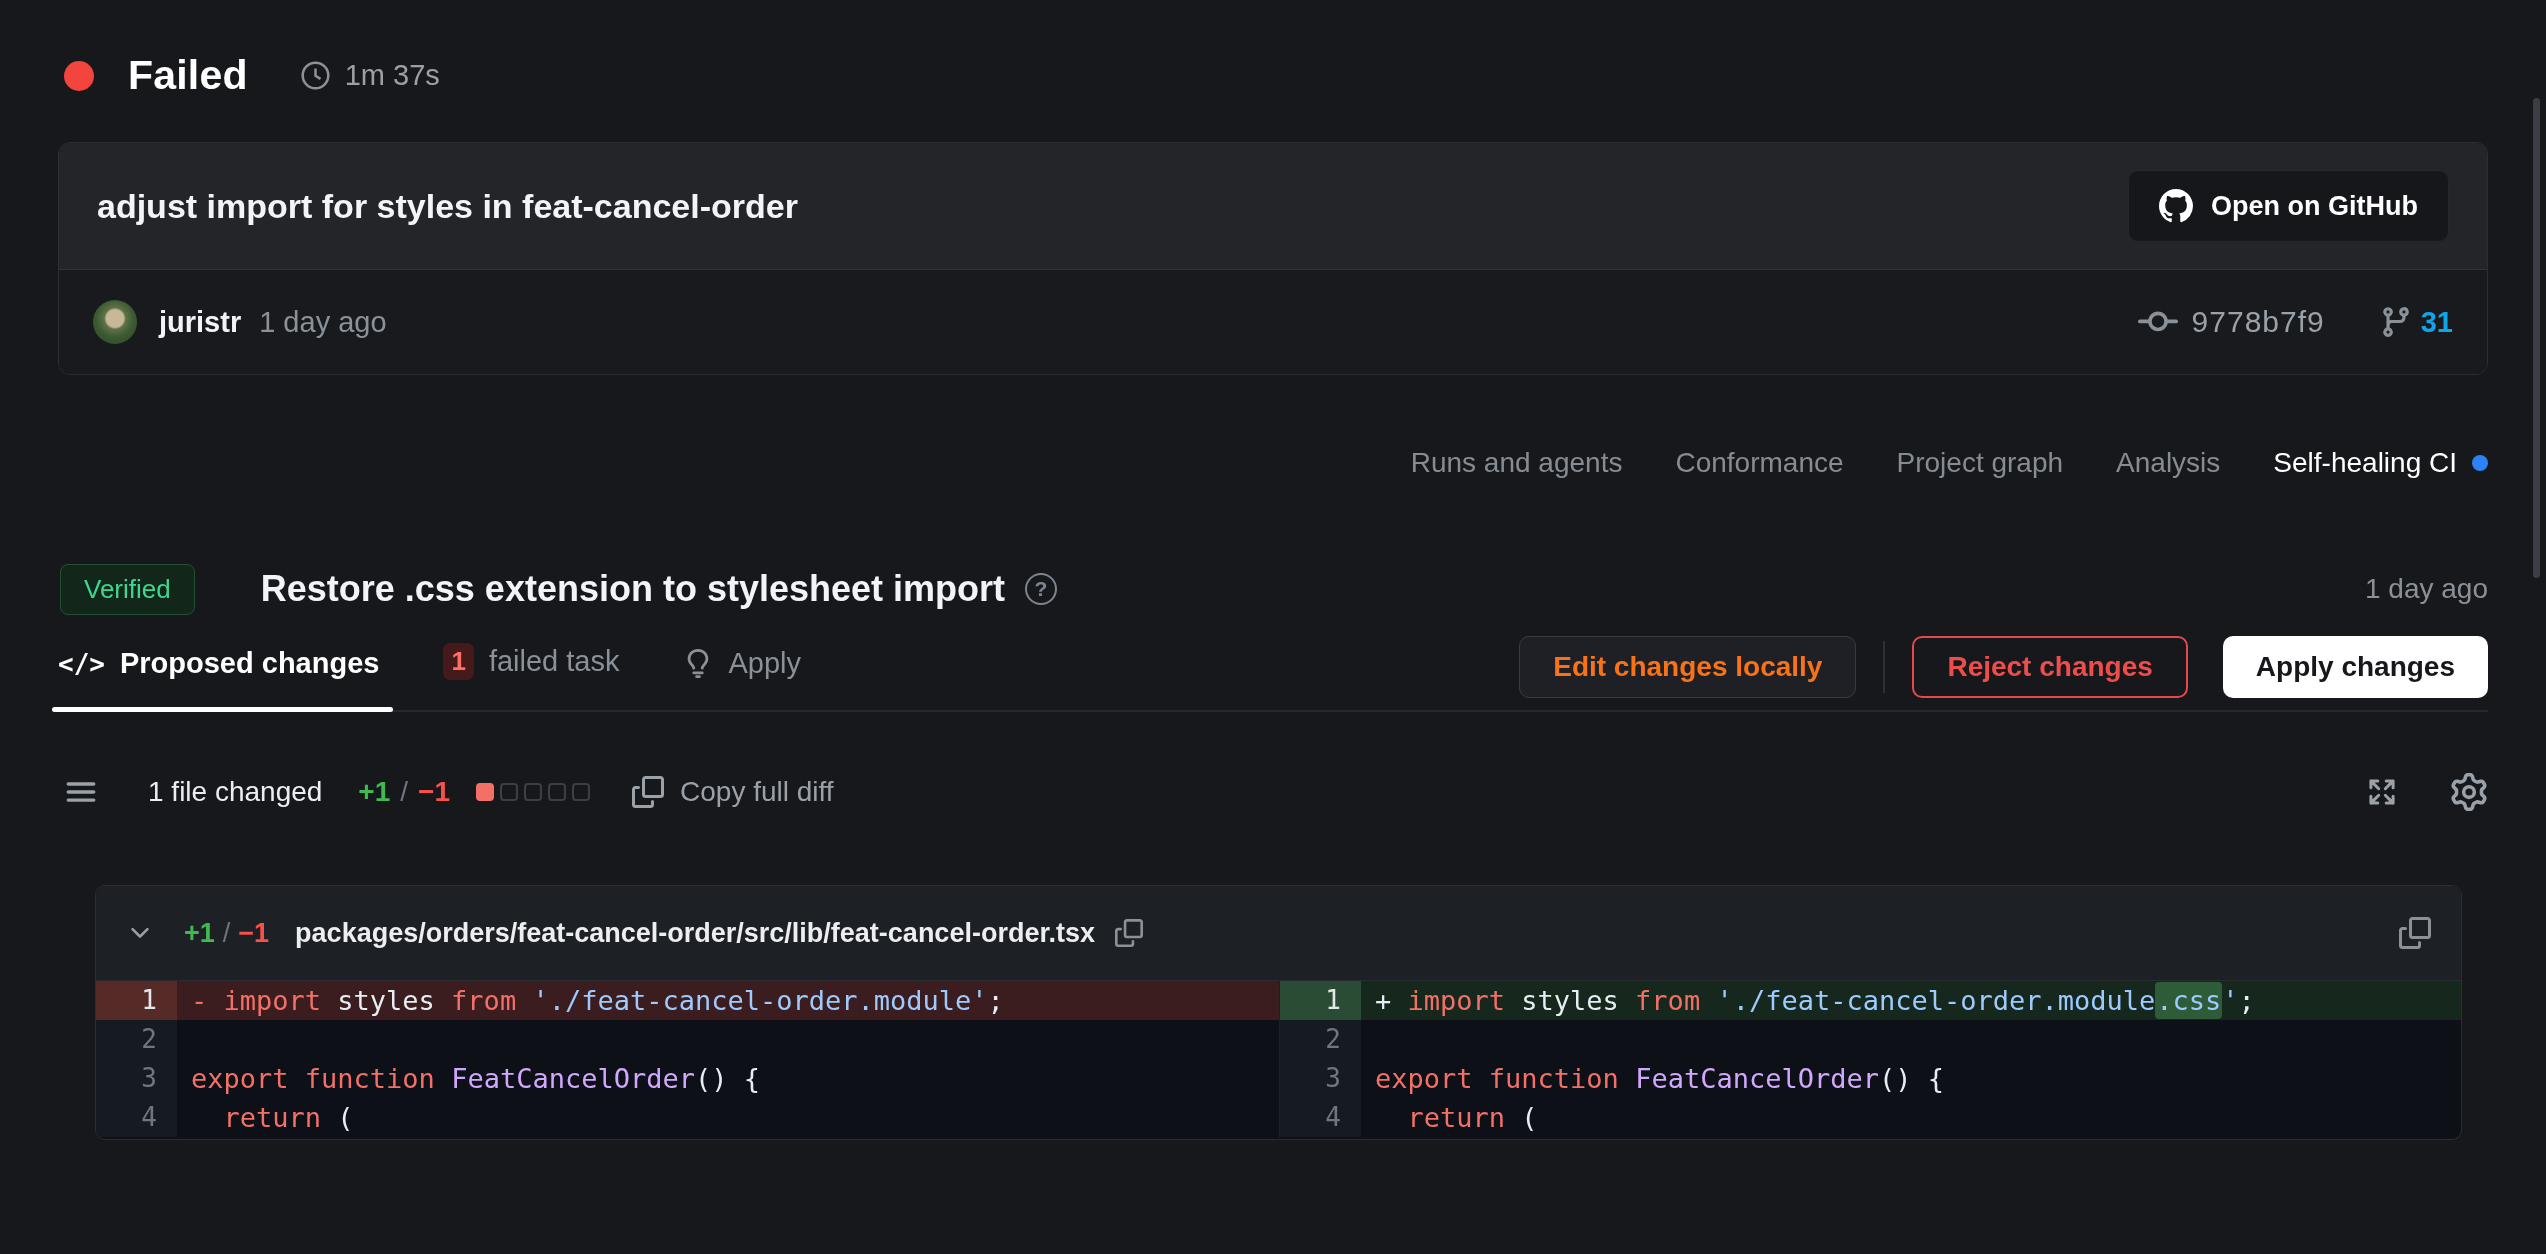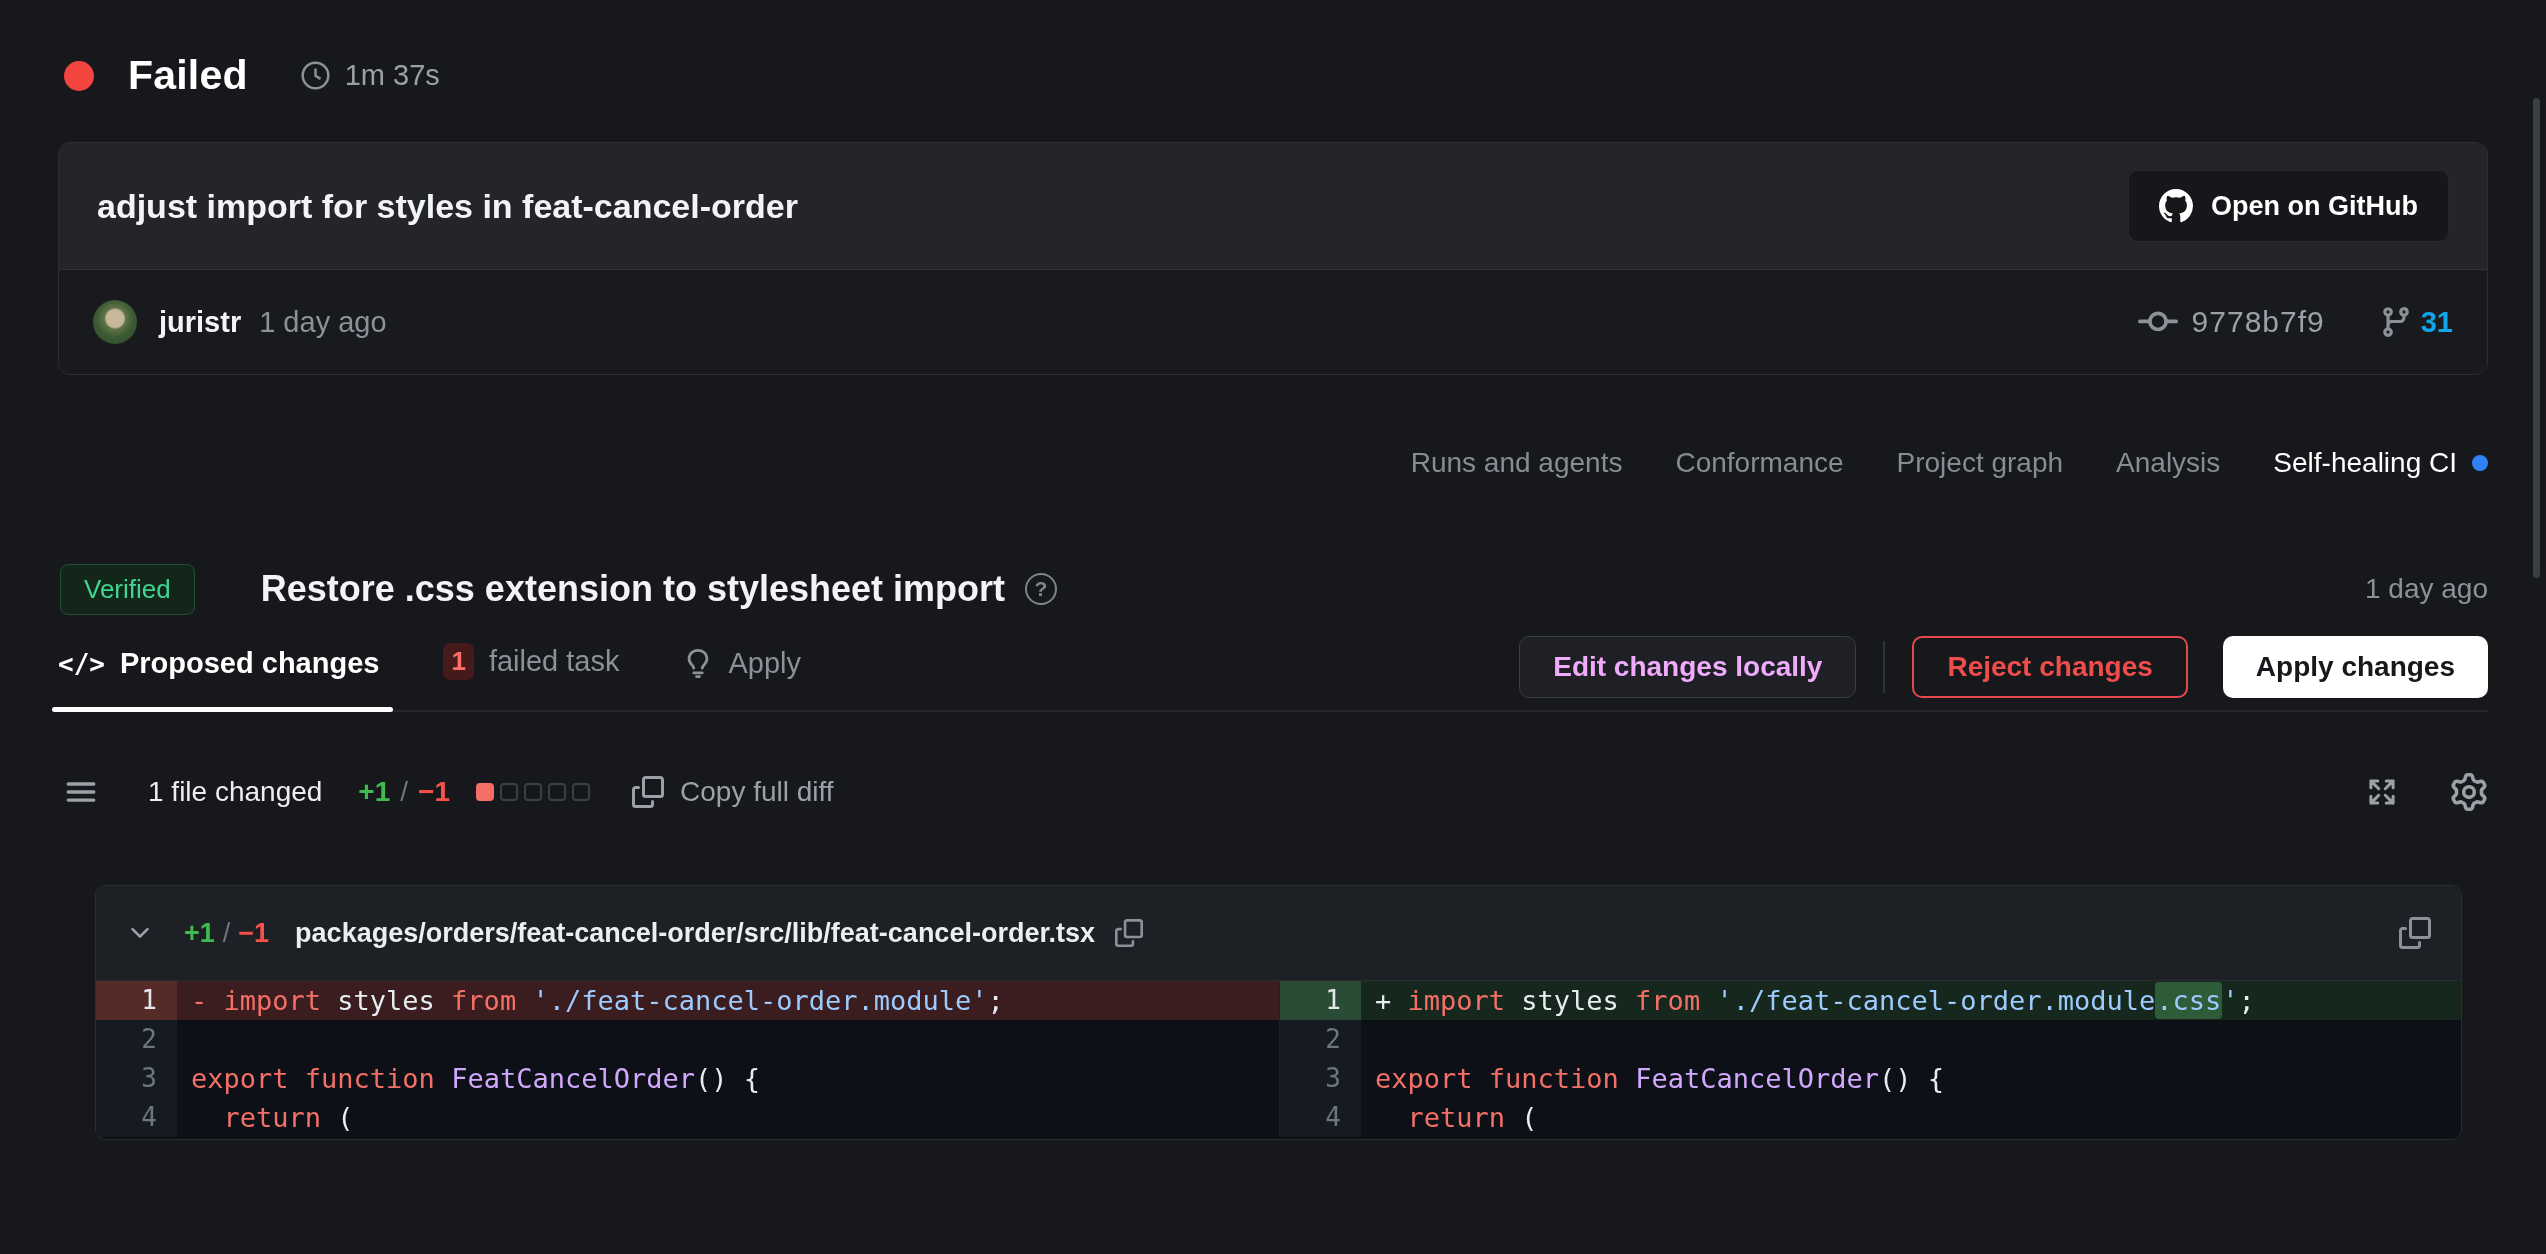--- a/index.html
+++ b/index.html
@@ -63,21 +63,21 @@
     padding-bottom:30px; cursor:pointer; position:relative; }
   .tab.active { color:#fff; font-weight:600; }
   .tab.active::after { content:""; position:absolute; left:-6px; right:-14px; bottom:-2px; height:5px;
     background:#fff; border-radius:3px; }
   .code-glyph { font-family:"DejaVu Sans Mono",monospace; font-size:26px; font-weight:700; color:#fff; }
   .count-badge { min-width:29px; padding:3px 8px; border-radius:7px; background:#46191b;
     color:#ff6f66; font-size:26px; font-weight:600; text-align:center; }
   .actions { position:absolute; right:0; top:0; display:flex; align-items:center; gap:27px; }
   .btn { height:62px; display:flex; align-items:center; padding:0 33px; border-radius:10px;
     font-size:28px; font-weight:600; cursor:pointer; border:none; font-family:inherit; }
-  .btn-edit { background:#1e2025; border:1px solid #393c42; color:#f0abfc; }
+  .btn-edit { background:#1e2025; border:1px solid #393c42; color:#f97316; }
   .v-divider { width:2px; height:52px; background:#2e3136; }
   .btn-reject { background:transparent; border:2px solid var(--red,#e5484d); color:#ee4d4b; }
   .btn-apply { background:#fff; color:#17181b;margin-left:8px; }
 
   
   .diff-toolbar { position:absolute; left:64px; right:58px; top:766px; height:52px;
     display:flex; align-items:center; }
   .files-changed { font-size:28px; color:#eceef1; margin-left:50px; }
   .plus { color:var(--green,#3fb950); font-size:28px; font-weight:600; }
   .slash { color:#6e7681; font-size:28px; }

